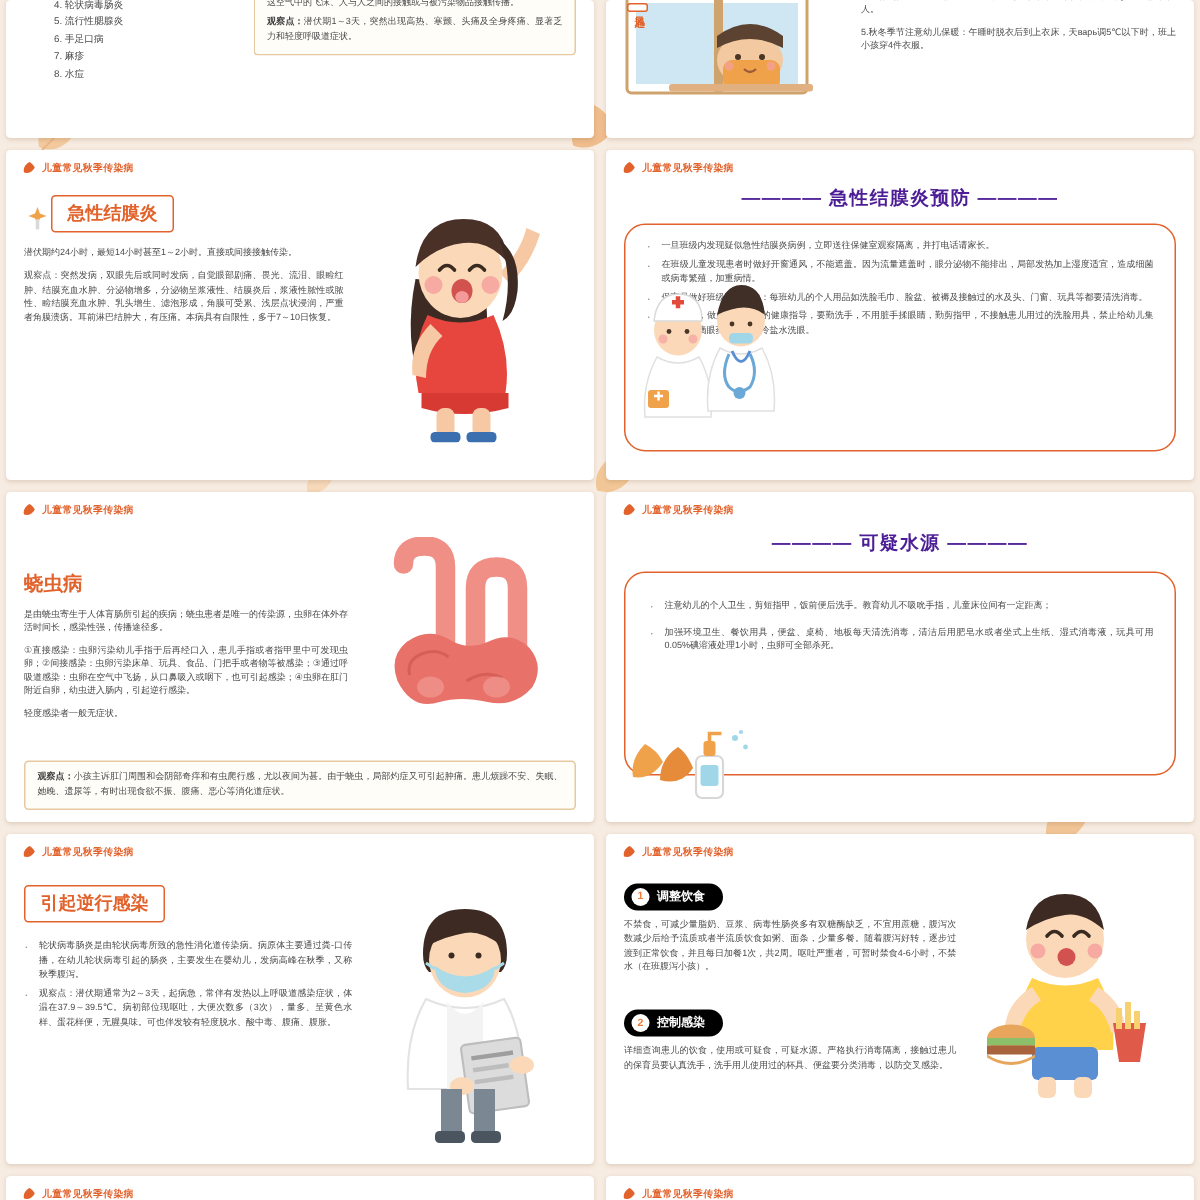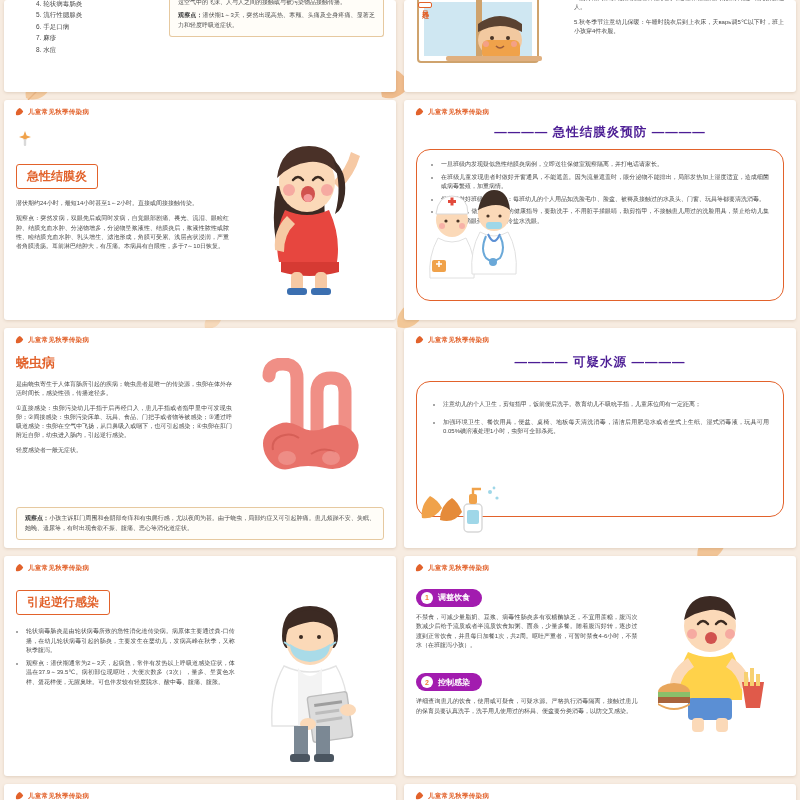--- a/index.html
+++ b/index.html
@@ -78,22 +78,22 @@
     padding:6px 8px;
     box-sizing:border-box;
   }
   .round-box{
     border:1.5px solid #e2622b;
     border-radius:14px;
     padding:10px 14px;
     box-sizing:border-box;
   }
   .step-pill{
-    display:inline-flex;align-items:center;gap:5px;
-    background:#a21caf;color:#fff;font-size:8px;font-weight:bold;
+    display:inline-flex;gap:5px;
+    background:#000000;color:#fff;font-size:8px;font-weight:bold;
     padding:3px 12px 3px 5px;border-radius:11px;
   }
   .step-pill .n{
     width:12px;height:12px;border-radius:50%;
     background:#fff;color:#f07c35;font-size:7px;
     display:flex;align-items:center;justify-content:center;font-weight:bold;
   }
   .step-body{font-size:6px;line-height:1.6;color:#4a4a4a;text-align:justify;}
 
   .row{display:flex;gap:8px;}
@@ -207,21 +207,21 @@
       <span class="bleaf">
         <svg width="11" height="11" viewBox="0 0 11 11">
             <path d="M5.5 1C3 2.6 1.2 5 2 8c2.8.9 5.8-.4 7.2-3.4C8 2.6 7 1.6 5.5 1z" fill="#e2622b"></path>
           </svg>
       </span>
       <span class="btxt">儿童常见秋季传染病</span>
     </div>
     <div class="slide-inner" style="padding-top:30px;">
       <div class="row">
         <div class="col" style="flex:1.45;">
-          <div style="display:flex;align-items:flex-start;gap:16px;flex-direction:column;">
+          <div style="display:flex;align-items:flex-end;gap:0;">
             <span>
               <svg width="18" height="18" viewBox="0 0 18 18">
                   <path d="M9 1l1.6 4.4L15 7l-4.4 1.6L9 13 7.4 8.6 3 7l4.4-1.6z" fill="#f0a24a"></path>
                   <rect x="7.8" y="9" width="2.4" height="7" rx="1" fill="#d9d9d9"></rect>
                 </svg>
             </span>
             <span class="title-box">急性结膜炎</span>
           </div>
           <div class="body-text" style="margin-top:10px;">潜伏期约24小时，最短14小时甚至1～2小时。直接或间接接触传染。</div>
           <div class="body-text" style="margin-top:6px;">观察点：突然发病，双眼先后或同时发病，自觉眼部剧痛、畏光、流泪、眼睑红肿、结膜充血水肿、分泌物增多，分泌物呈浆液性、结膜炎后，浆液性脓性或脓性、睑结膜充血水肿、乳头增生、滤泡形成，角膜可受累、浅层点状浸润，严重者角膜溃疡。耳前淋巴结肿大，有压痛。本病具有自限性，多于7～10日恢复。</div>
@@ -316,21 +316,21 @@
     <div class="brand">
       <span class="bleaf">
         <svg width="11" height="11" viewBox="0 0 11 11">
             <path d="M5.5 1C3 2.6 1.2 5 2 8c2.8.9 5.8-.4 7.2-3.4C8 2.6 7 1.6 5.5 1z" fill="#e2622b"></path>
           </svg>
       </span>
       <span class="btxt">儿童常见秋季传染病</span>
     </div>
     <div class="slide-inner" style="padding-top:26px;">
       <div class="row">
-        <div class="col" style="flex:1.5;">
+        <div class="col" style="flex:1.5;margin-top:26px;">
           <div class="title-plain">蛲虫病</div>
           <div class="body-text" style="margin-top:8px;">是由蛲虫寄生于人体肓肠所引起的疾病；蛲虫患者是唯一的传染源，虫卵在体外存活时间长，感染性强，传播途径多。</div>
           <div class="body-text" style="margin-top:5px;">①直接感染：虫卵污染幼儿手指于后再经口入，患儿手指或者指甲里中可发现虫卵；②间接感染：虫卵污染床单、玩具、食品、门把手或者物等被感染；③通过呼吸道感染：虫卵在空气中飞扬，从口鼻吸入或咽下，也可引起感染；④虫卵在肛门附近自卵，幼虫进入肠内，引起逆行感染。</div>
           <div class="body-text" style="margin-top:5px;">轻度感染者一般无症状。</div>
         </div>
         <div class="col illus" style="flex:1;display:flex;align-items:flex-start;justify-content:center;padding-top:4px;">
           <svg width="130" height="120" viewBox="0 0 130 120">
             <path d="M22 18 q0 -12 14 -12 q14 0 14 14 l0 54 q0 10 10 10 q10 0 10 -10 l0 -40 q0 -14 14 -14 q14 0 14 14 l0 46" stroke="#f08f86" stroke-width="13" fill="none" stroke-linecap="round"></path>
             <path d="M18 96 q-6 -16 6 -26 q14 -10 28 -2 q12 8 26 2 q16 -8 28 4 q10 12 2 26 q-12 14 -30 10 q-18 -4 -32 0 q-18 6 -28 -14z" fill="#e8726a"></path>
             <path d="M26 92 q-2 -10 8 -14 q10 -4 18 2" stroke="#d65f57" stroke-width="2" fill="none"></path>

